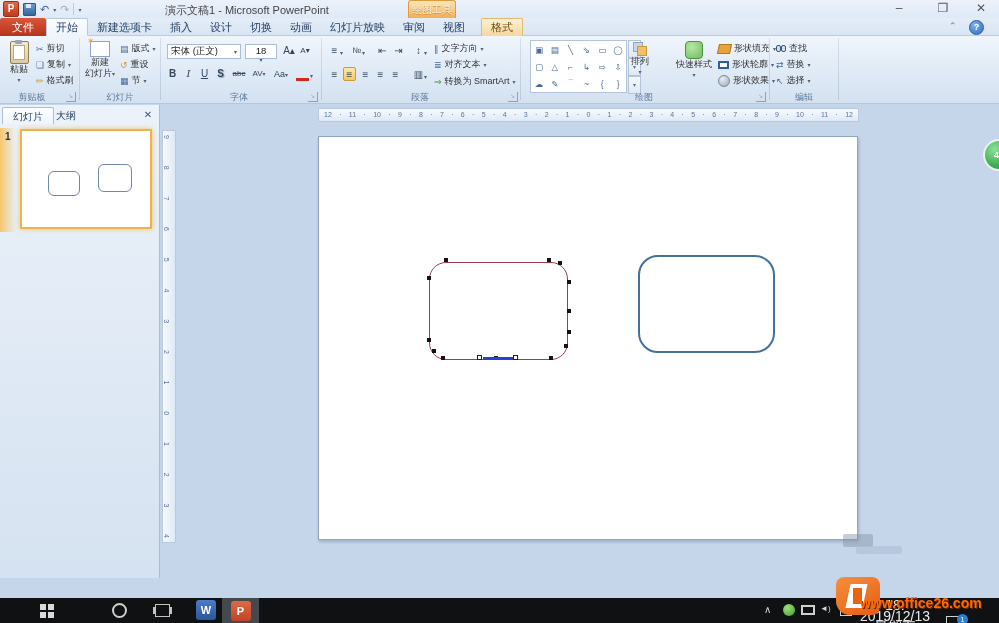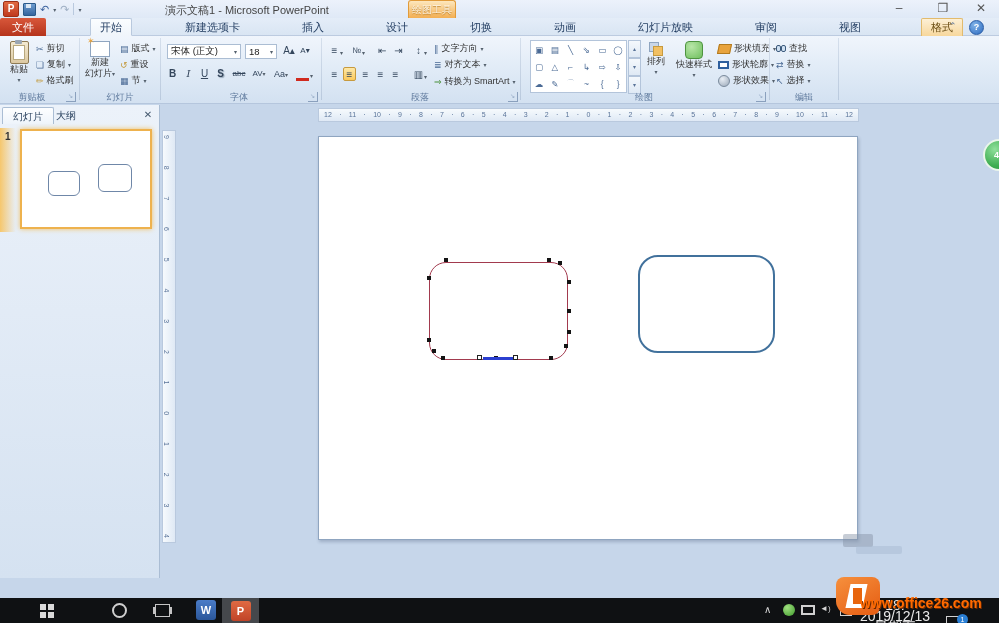--- a/index.html
+++ b/index.html
@@ -16,21 +16,21 @@
   .qat-glyph{font-size:11px;line-height:14px;color:#3f65a0;}
   .qat-glyph.disabled{color:#9fb0c4;}
   .qat-sep{width:1px;height:12px;background:#b9c9de;}
   .title-text{left:165px;top:3px;font-size:11px;color:#444;white-space:nowrap;}
   .ctx-header{left:408px;top:0;width:48px;height:18px;background:linear-gradient(#fde7bd,#f3af52);
               border:1px solid #e19b3a;border-bottom:none;border-radius:3px 3px 0 0;color:#fdf6e8;
               font-size:10px;text-align:center;line-height:17px;text-shadow:0 1px 1px #b77b22;box-sizing:border-box;}
   .winbtn{top:2px;width:30px;height:14px;font-size:12px;color:#555;text-align:center;line-height:13px;}
   
   .tabrow{left:0;top:18px;width:999px;height:18px;background:linear-gradient(#e4edf8,#d9e5f3);border-bottom:1px solid #bccbe0;box-sizing:border-box;}
-  .tabs{left:0;top:18px;height:18px;display:flex;align-items:stretch;gap:44px;}
+  .tabs{left:0;top:18px;height:18px;display:flex;align-items:stretch;}
   .tab{height:18px;line-height:18px;padding:0 9px;font-size:11px;color:#1f3a5f;white-space:nowrap;}
   .tab-file{background:linear-gradient(#d8573a,#b5341c);color:#fff;padding:0 12px;border-radius:2px 2px 0 0;}
   .tab-active{background:linear-gradient(#fbfdff,#f0f5fb);border:1px solid #b9c9de;border-bottom:1px solid #f0f5fb;
               border-radius:2px 2px 0 0;box-sizing:border-box;line-height:16px;}
   .tab-format{background:linear-gradient(#fdf0d5,#f7d79c);border:1px solid #e2bb6d;border-bottom:none;
               margin-left:7px;border-radius:2px 2px 0 0;color:#6b4e14;box-sizing:border-box;line-height:16px;}
   .collapse-btn{left:949px;top:21px;font-size:9px;color:#5a7499;}
   .help-btn{left:969px;top:20px;width:13px;height:13px;border-radius:50%;background:radial-gradient(circle at 35% 30%,#7fb2e8,#2f6cc0);
             color:#fff;font-size:9px;font-weight:bold;text-align:center;line-height:13px;border:1px solid #2a5da6;}
   
@@ -206,21 +206,21 @@
     <span>节</span>
     <span class="caret">▾</span>
   </div>
   <div class="abs glabel" style="left:96px;width:48px;">幻灯片</div>
   <div class="abs rsep" style="left:160px;"></div>
 
   <div class="abs combo" style="left:167px;top:44px;width:74px;">
     <span>宋体 (正文)</span>
     <span class="caret">▾</span>
   </div>
-  <div class="abs combo" style="left:245px;top:44px;width:32px;">
+  <div class="abs combo" style="left:245px;top:44px;width:32px;flex-direction:column;">
     <span>18</span>
     <span class="caret">▾</span>
   </div>
   <div class="abs fbtn" style="left:281px;top:44px;width:16px;">A▴</div>
   <div class="abs fbtn" style="left:297px;top:44px;width:16px;font-size:8px;">A▾</div>
   <div class="abs fbtn" style="left:166px;top:67px;font-weight:bold;">B</div>
   <div class="abs fbtn" style="left:182px;top:67px;font-style:italic;font-family:'DejaVu Serif',serif;">I</div>
   <div class="abs fbtn" style="left:198px;top:67px;text-decoration:underline;">U</div>
   <div class="abs fbtn" style="left:214px;top:67px;font-weight:bold;text-shadow:1px 1px 1px #9ab;">S</div>
   <div class="abs fbtn" style="left:230px;top:67px;width:18px;font-size:8px;text-decoration:line-through;">abc</div>
@@ -284,21 +284,21 @@
     <span class="mini">⌒</span>
     <span class="mini">~</span>
     <span class="mini">{</span>
     <span class="mini">}</span>
   </div>
   <div class="abs spin">
     <div>▴</div>
     <div>▾</div>
     <div>▾</div>
   </div>
-  <div class="abs bigbtn" style="left:641px;top:42px;width:30px;">
+  <div class="abs bigbtn" style="left:625px;top:42px;width:30px;">
     <span class="icon-arrange"></span>
     <span>排列</span>
     <span class="caret">▾</span>
   </div>
   <div class="abs bigbtn" style="left:674px;top:41px;width:40px;">
     <span class="icon-qstyle"></span>
     <span>快速样式</span>
     <span class="caret">▾</span>
   </div>
   <div class="abs sbtn" style="left:718px;top:41px;">

